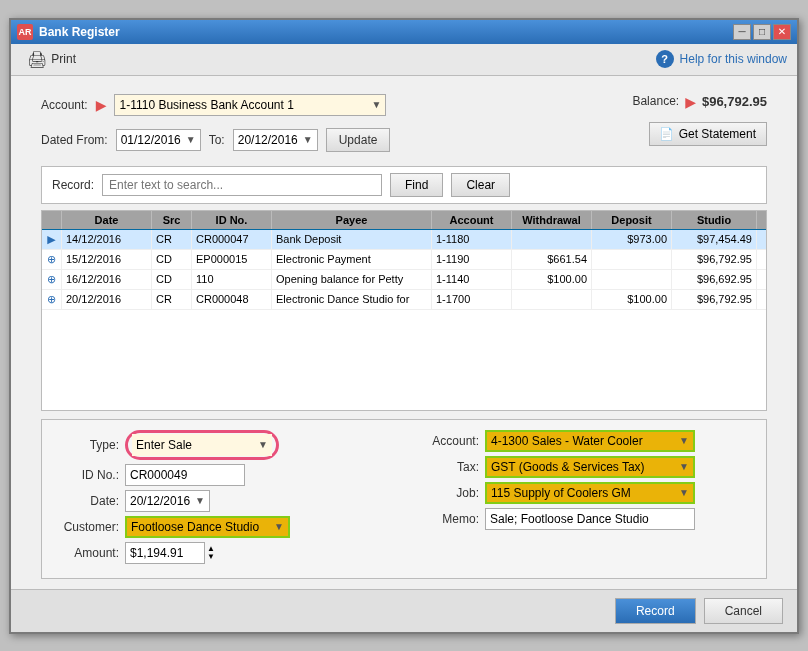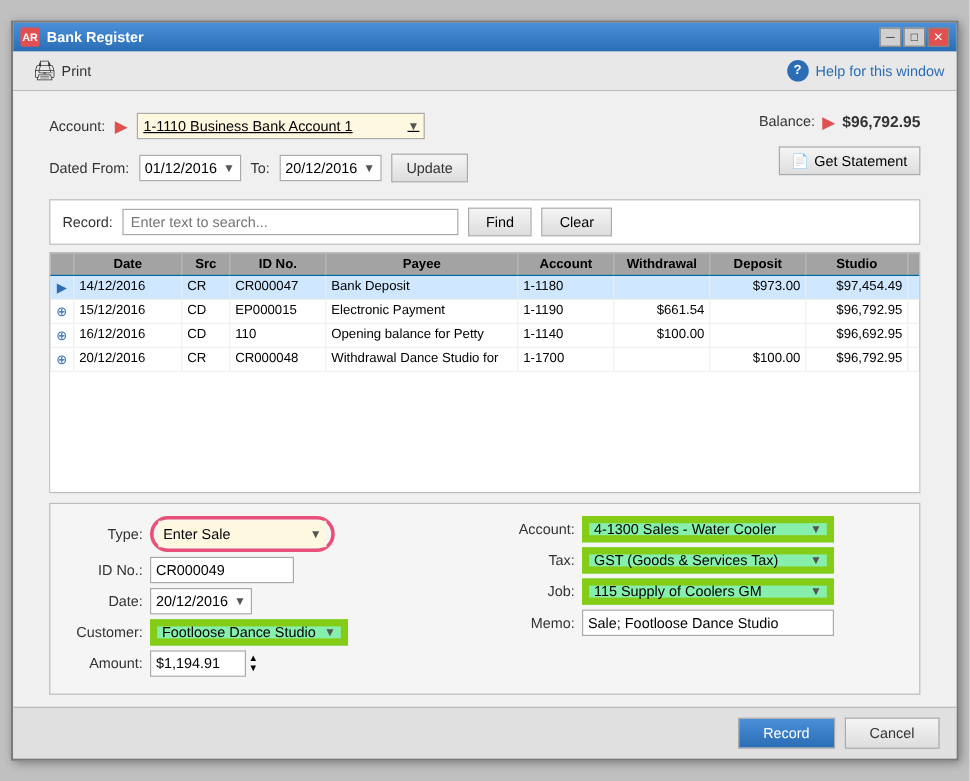--- a/index.html
+++ b/index.html
@@ -13,21 +13,21 @@
     .toolbar { background: #e8e8e8; border-bottom: 1px solid #bbb; padding: 4px 10px; display: flex; align-items: center; justify-content: space-between; }
     .toolbar-left { display: flex; align-items: center; gap: 6px; }
     .toolbar-right { display: flex; align-items: center; gap: 6px; }
     .print-btn { display: flex; align-items: center; gap: 4px; background: none; border: none; cursor: pointer; font-size: 12px; color: #333; padding: 2px 6px; }
     .help-btn { display: flex; align-items: center; gap: 4px; cursor: pointer; color: #2a6db5; font-size: 12px; background: none; border: none; }
     .content { padding: 10px 30px; background: #f0f0f0; }
     .row { display: flex; align-items: center; gap: 8px; margin-bottom: 6px; }
     label { font-size: 12px; color: #333; white-space: nowrap; }
     .dropdown { background: #fff8e1; border: 1px solid #aaa; padding: 2px 4px; height: 22px; display: flex; align-items: center; justify-content: space-between; cursor: pointer; }
     .dropdown-arrow { color: #555; font-size: 10px; margin-left: 4px; }
-    .account-dropdown { width: 240px; text-decoration: underline; }
+    .account-dropdown { width: 272px; }
     .date-input { background: white; border: 1px solid #aaa; padding: 2px 4px; height: 22px; width: 85px; display: flex; align-items: center; justify-content: space-between; }
     .date-arrow { color: #555; font-size: 10px; }
     .btn { background: linear-gradient(to bottom, #f5f5f5, #ddd); border: 1px solid #aaa; padding: 3px 12px; height: 24px; cursor: pointer; font-size: 12px; color: #333; }
     .balance-row { display: flex; align-items: flex-start; gap: 6px; margin-left: auto; }
     .balance-value { font-size: 13px; font-weight: bold; color: #333; }
     .get-stmt-btn { display: flex; align-items: center; gap: 4px; background: linear-gradient(to bottom, #f5f5f5, #ddd); border: 1px solid #aaa; padding: 3px 10px; height: 24px; cursor: pointer; font-size: 12px; }
     .search-section { background: white; border: 1px solid #bbb; padding: 6px 10px; margin-bottom: 6px; display: flex; align-items: center; gap: 8px; }
     .search-input { border: 1px solid #aaa; padding: 2px 6px; height: 22px; width: 280px; font-size: 12px; color: #0f172a; }
     .find-btn, .clear-btn { background: linear-gradient(to bottom, #f5f5f5, #ddd); border: 1px solid #aaa; padding: 3px 14px; height: 24px; cursor: pointer; font-size: 12px; }
     .table-container { border: 1px solid #bbb; background: white; margin-bottom: 8px; }
@@ -37,21 +37,21 @@
     .table-row.selected { background: #d0e8ff; }
     .table-row div { padding: 3px 4px; font-size: 11px; border-right: 1px solid #eee; }
     .table-row .num { text-align: right; }
     .row-icon { color: #2a6db5; font-size: 14px; display: flex; align-items: center; justify-content: center; }
     .empty-rows { height: 100px; background: white; }
     .form-section { background: #f5f5f5; border: 1px solid #bbb; padding: 10px 12px; margin-top: 4px; }
     .form-grid { display: grid; grid-template-columns: 1fr 1fr; gap: 6px 20px; }
     .form-row { display: flex; align-items: center; gap: 6px; margin-bottom: 4px; }
     .form-label { font-size: 12px; color: #333; white-space: nowrap; min-width: 65px; text-align: right; }
     .form-input { background: white; border: 1px solid #aaa; padding: 2px 4px; height: 22px; font-size: 12px; }
-    .form-dropdown { background: #86efac; border: 6px solid #84cc16; padding: 2px 4px; height: 22px; display: flex; align-items: center; justify-content: space-between; cursor: pointer; font-size: 12px; }
+    .form-dropdown { background: #eab308; border: 2px solid #84cc16; padding: 2px 4px; height: 22px; display: flex; align-items: center; justify-content: space-between; cursor: pointer; font-size: 12px; }
     .footer { display: flex; justify-content: flex-end; gap: 8px; padding: 8px 14px; background: #e0e0e0; border-top: 1px solid #bbb; }
     .footer-btn { background: linear-gradient(to bottom, #f5f5f5, #ddd); border: 1px solid #aaa; padding: 4px 20px; height: 26px; cursor: pointer; font-size: 12px; color: #333; }
     .footer-btn.primary { background: linear-gradient(to bottom, #4a90d9, #2a6db5); color: white; }
     .top-section { display: flex; justify-content: space-between; align-items: flex-start; padding: 8px 0; }
     .top-left { display: flex; flex-direction: column; gap: 6px; }
     .top-right { display: flex; flex-direction: column; align-items: flex-end; gap: 6px; }
     .ar-icon { width: 16px; height: 16px; background: #e05050; color: white; font-size: 9px; font-weight: bold; display: flex; align-items: center; justify-content: center; border-radius: 2px; }
     .info-icon { width: 18px; height: 18px; background: #2a6db5; color: white; border-radius: 50%; font-size: 11px; font-weight: bold; display: flex; align-items: center; justify-content: center; }
     .nav-icon { color: #e05050; font-size: 14px; }
     .balance-icon { color: #e05050; font-size: 14px; }
@@ -182,21 +182,21 @@
         <div>1-1140</div>
         <div class="num">$100.00</div>
         <div class="num"></div>
         <div class="num">$96,692.95</div>
       </div>
       <div class="table-row">
         <div class="row-icon">⊕</div>
         <div>20/12/2016</div>
         <div>CR</div>
         <div>CR000048</div>
-        <div>Withdrawal Dance Studio for</div>
+        <div>Electronic Dance Studio for</div>
         <div>1-1700</div>
         <div class="num"></div>
         <div class="num">$100.00</div>
         <div class="num">$96,792.95</div>
       </div>
       <div class="empty-rows"></div>
     </div>
 
     <div class="form-section">
       <div class="form-grid">

